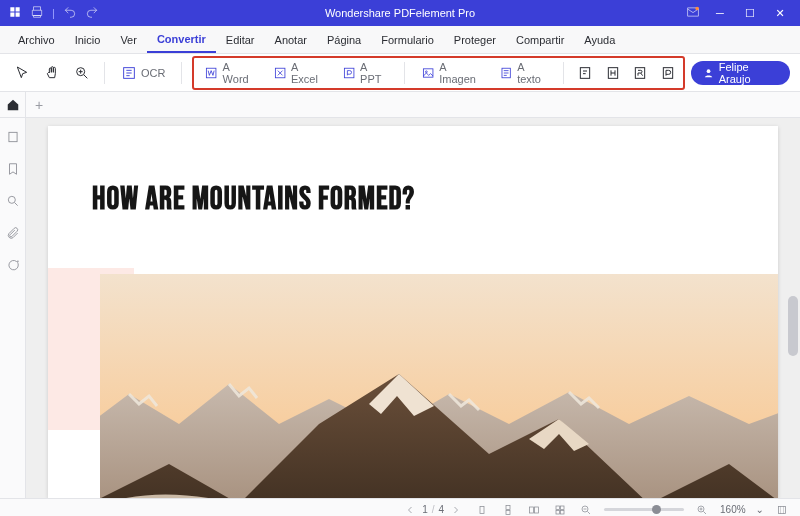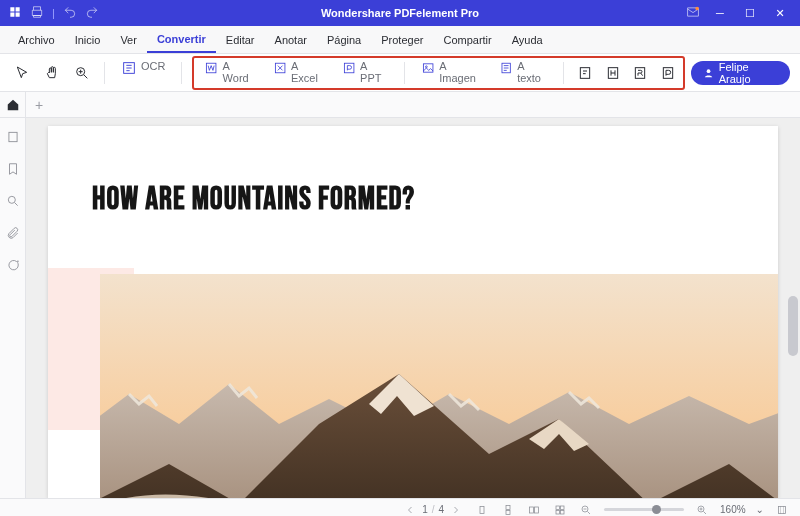--- a/index.html
+++ b/index.html
@@ -15,40 +15,40 @@
     --ink: #2b2d33;
     --tab-active: #3b3fd7;
   }
   
   .titlebar {
     height: 26px; background: var(--brand); color: #fff;
     display: flex; align-items: center; font-size: 11px;
     position: relative;
   }
   .titlebar .left   { display:flex; align-items:center; gap:8px; padding-left:8px;}
-  .titlebar .center { position:absolute; left:50%; transform:translateX(-50%); font-weight:700;}
+  .titlebar .center { position:absolute; left:50%; transform:translateX(-50%); font-weight:400;}
   .titlebar .right  { margin-left:auto; display:flex; align-items:center; gap:10px; padding-right:10px;}
   .titlebar svg { width:14px; height:14px; }
   .winbtn { width:20px; text-align:center; cursor:pointer; }
   
   .menubar {
     height: 28px; background: var(--menubar-bg); border-bottom:1px solid var(--menubar-brd);
     display:flex; align-items:stretch; padding-left:8px; font-size:11px; color:var(--ink);
   }
   .menuitem { display:flex; align-items:center; padding:0 10px; cursor:pointer; }
   .menuitem.active { color: var(--tab-active); border-bottom:2px solid var(--tab-active); font-weight:600;}
   
   .toolbar {
     height: 38px; background: var(--toolbar-bg); border-bottom:1px solid var(--toolbar-brd);
     display:flex; align-items:center; font-size:11px; color:var(--muted);
     padding: 0 10px; gap:6px;
   }
   .tb-group { display:flex; align-items:center; gap:6px; }
   .tb-sep   { width:1px; height:22px; background:var(--toolbar-brd); margin:0 4px;}
-  .tb-btn   { display:flex; align-items:flex-start; gap:4px; height:26px; padding:0 6px; border-radius:3px; cursor:pointer; }
+  .tb-btn   { display:flex; align-items:center; gap:4px; height:26px; padding:0 6px; border-radius:3px; cursor:pointer; }
   .tb-btn svg { width:16px; height:16px; stroke:var(--brand); fill:none; stroke-width:1.4;}
   .tb-iconbtn { width:24px; height:24px; display:flex; align-items:center; justify-content:center; border-radius:3px; cursor:pointer;}
   .tb-iconbtn svg{width:16px;height:16px; stroke:var(--ink); fill:none; stroke-width:1.5;}
   .highlight-box { border:2px solid #d43a2a; border-radius:3px; padding:2px 4px; display:flex; align-items:center; gap:6px;}
   .user-pill { margin-left:auto; background: var(--brand); color:#fff; font-size:11px;
                height:24px; border-radius:12px; display:flex; align-items:center; gap:5px; padding:0 12px; cursor:pointer;}
   .user-pill svg{width:12px;height:12px; fill:#fff;}
   
   .tabstrip {
     height: 26px; background:#fafafb; border-bottom:1px solid var(--menubar-brd);
@@ -132,20 +132,21 @@
 </div>
 
 <div class="menubar">
   <div class="menuitem">Archivo</div>
   <div class="menuitem">Inicio</div>
   <div class="menuitem">Ver</div>
   <div class="menuitem active">Convertir</div>
   <div class="menuitem">Editar</div>
   <div class="menuitem">Anotar</div>
   <div class="menuitem">Página</div>
+  <div class="menuitem">Formulario</div>
   <div class="menuitem">Proteger</div>
   <div class="menuitem">Compartir</div>
   <div class="menuitem">Ayuda</div>
 </div>
 
 <div class="toolbar">
   <div class="tb-group">
     <div class="tb-iconbtn">
       <svg viewBox="0 0 24 24">
           <path d="M5 3l14 8-6 2-2 6z" stroke="#2b2d33"></path>

